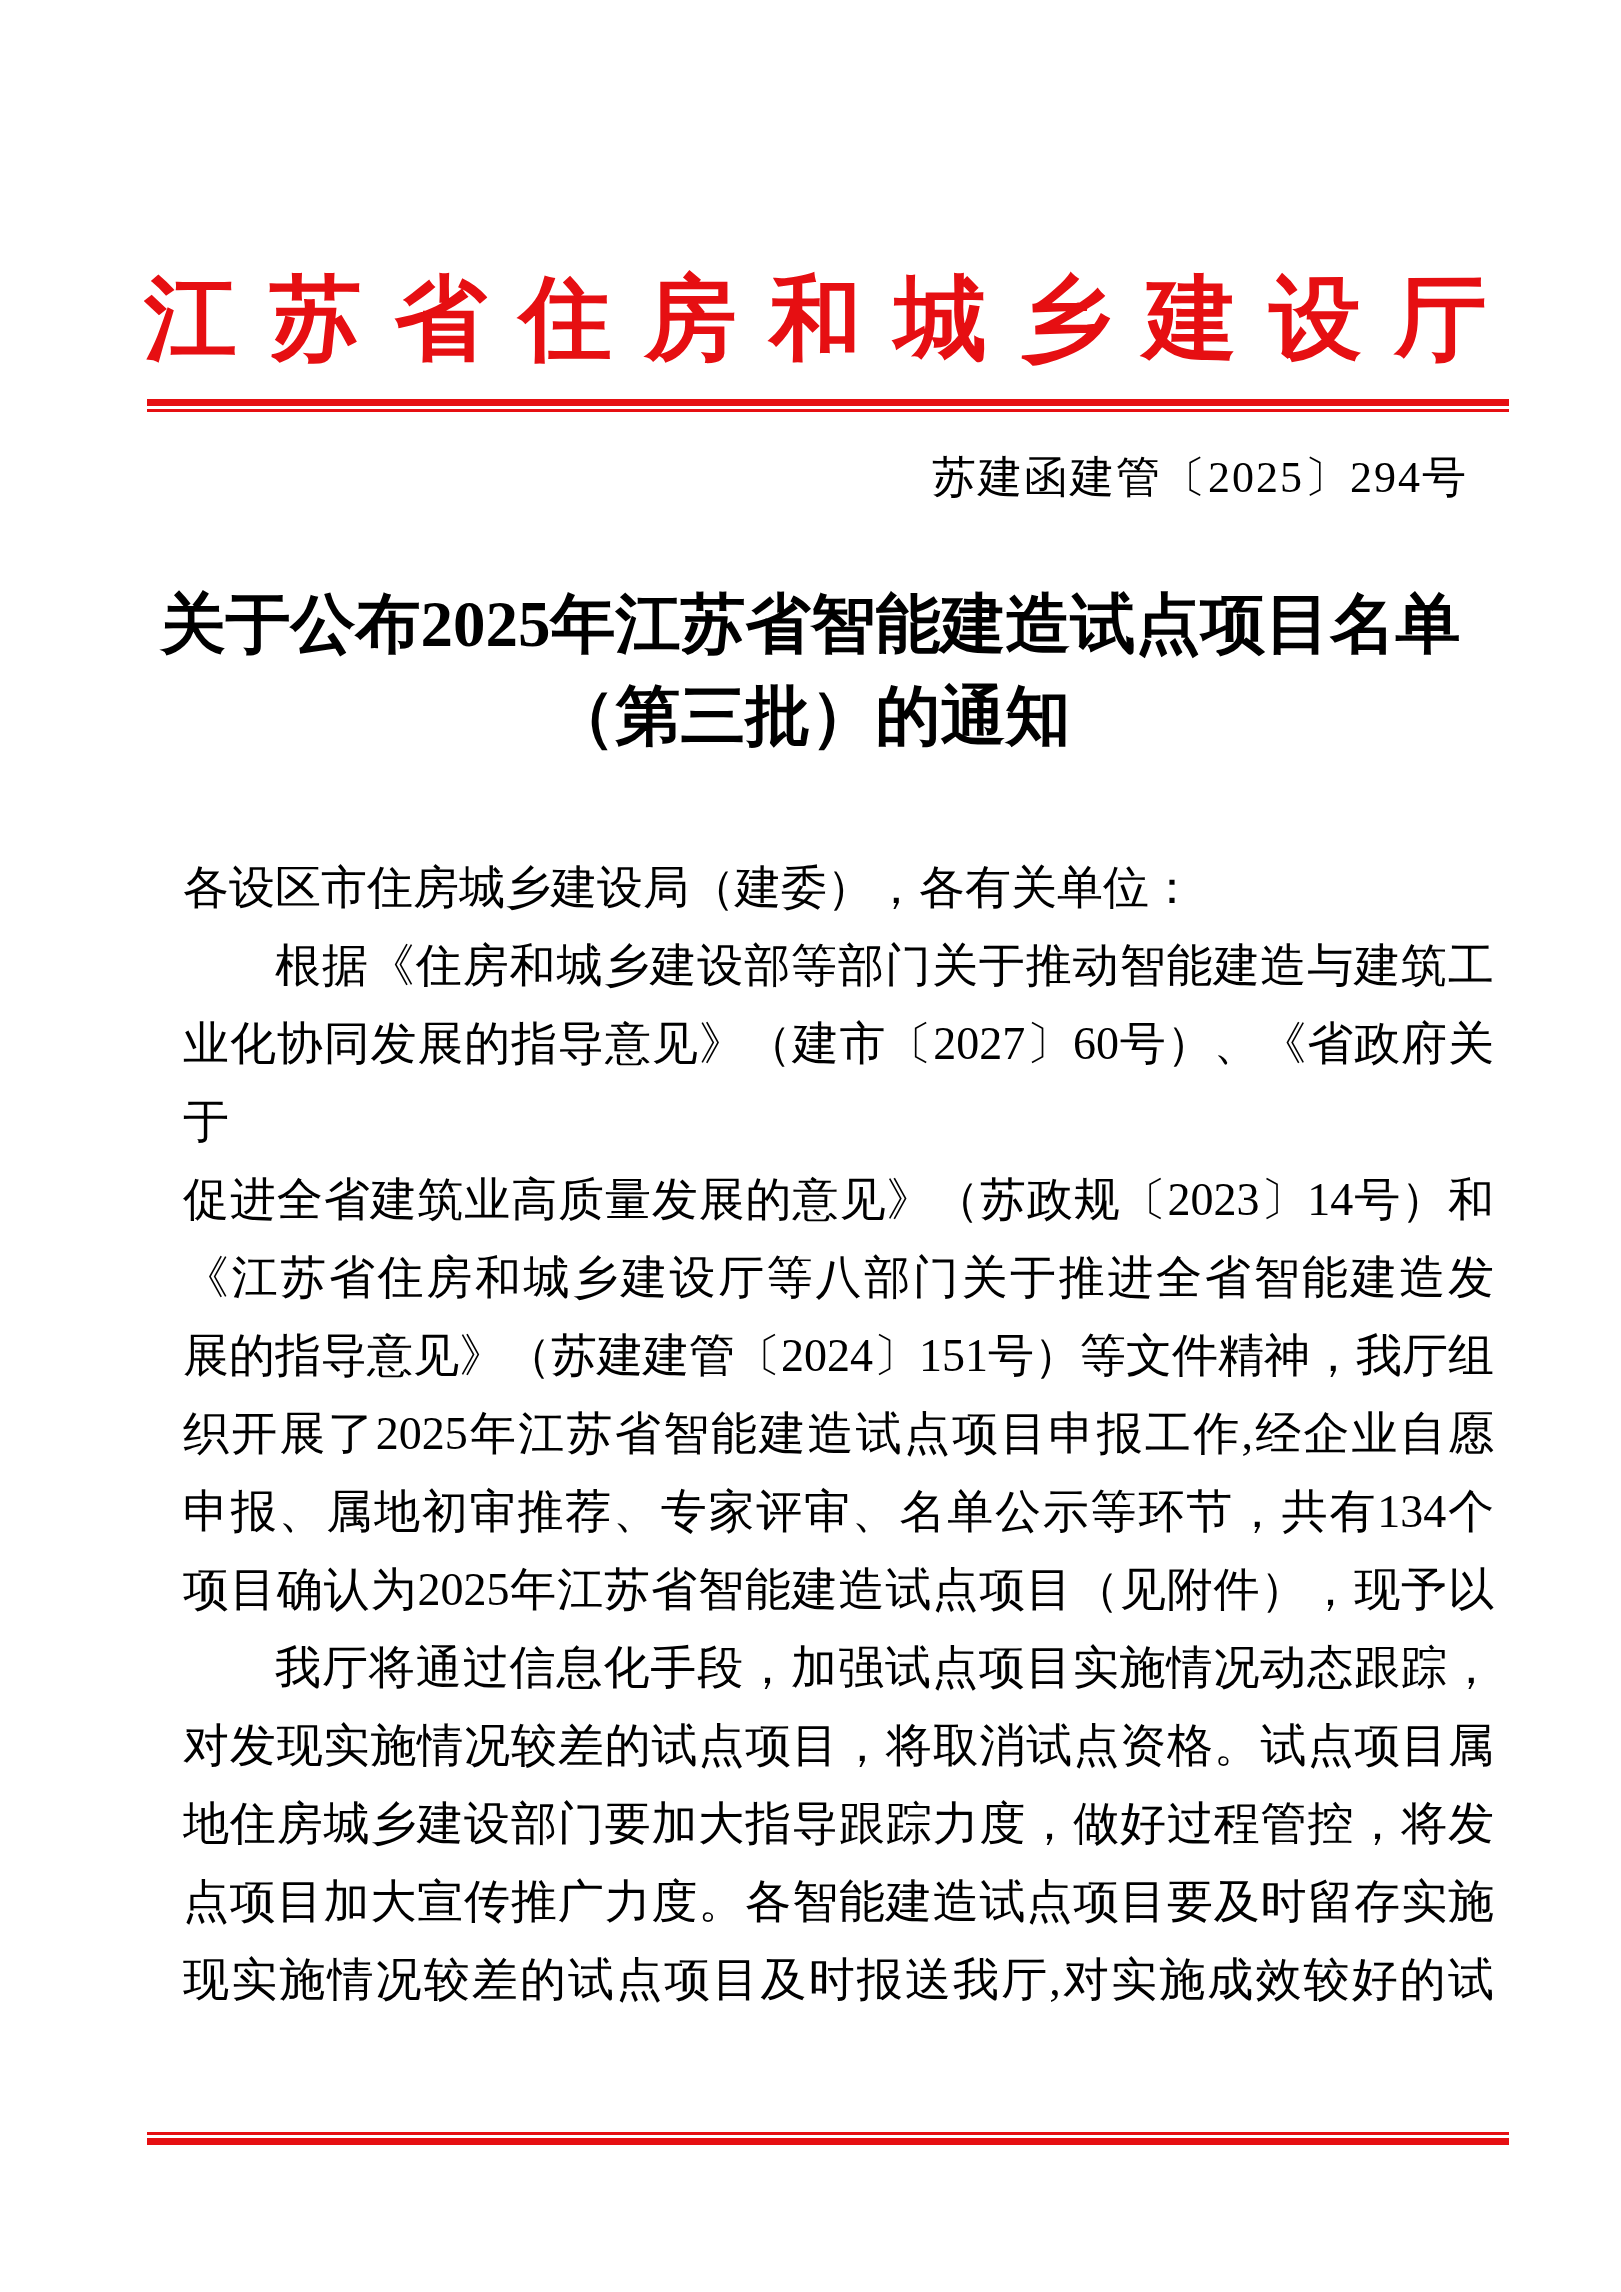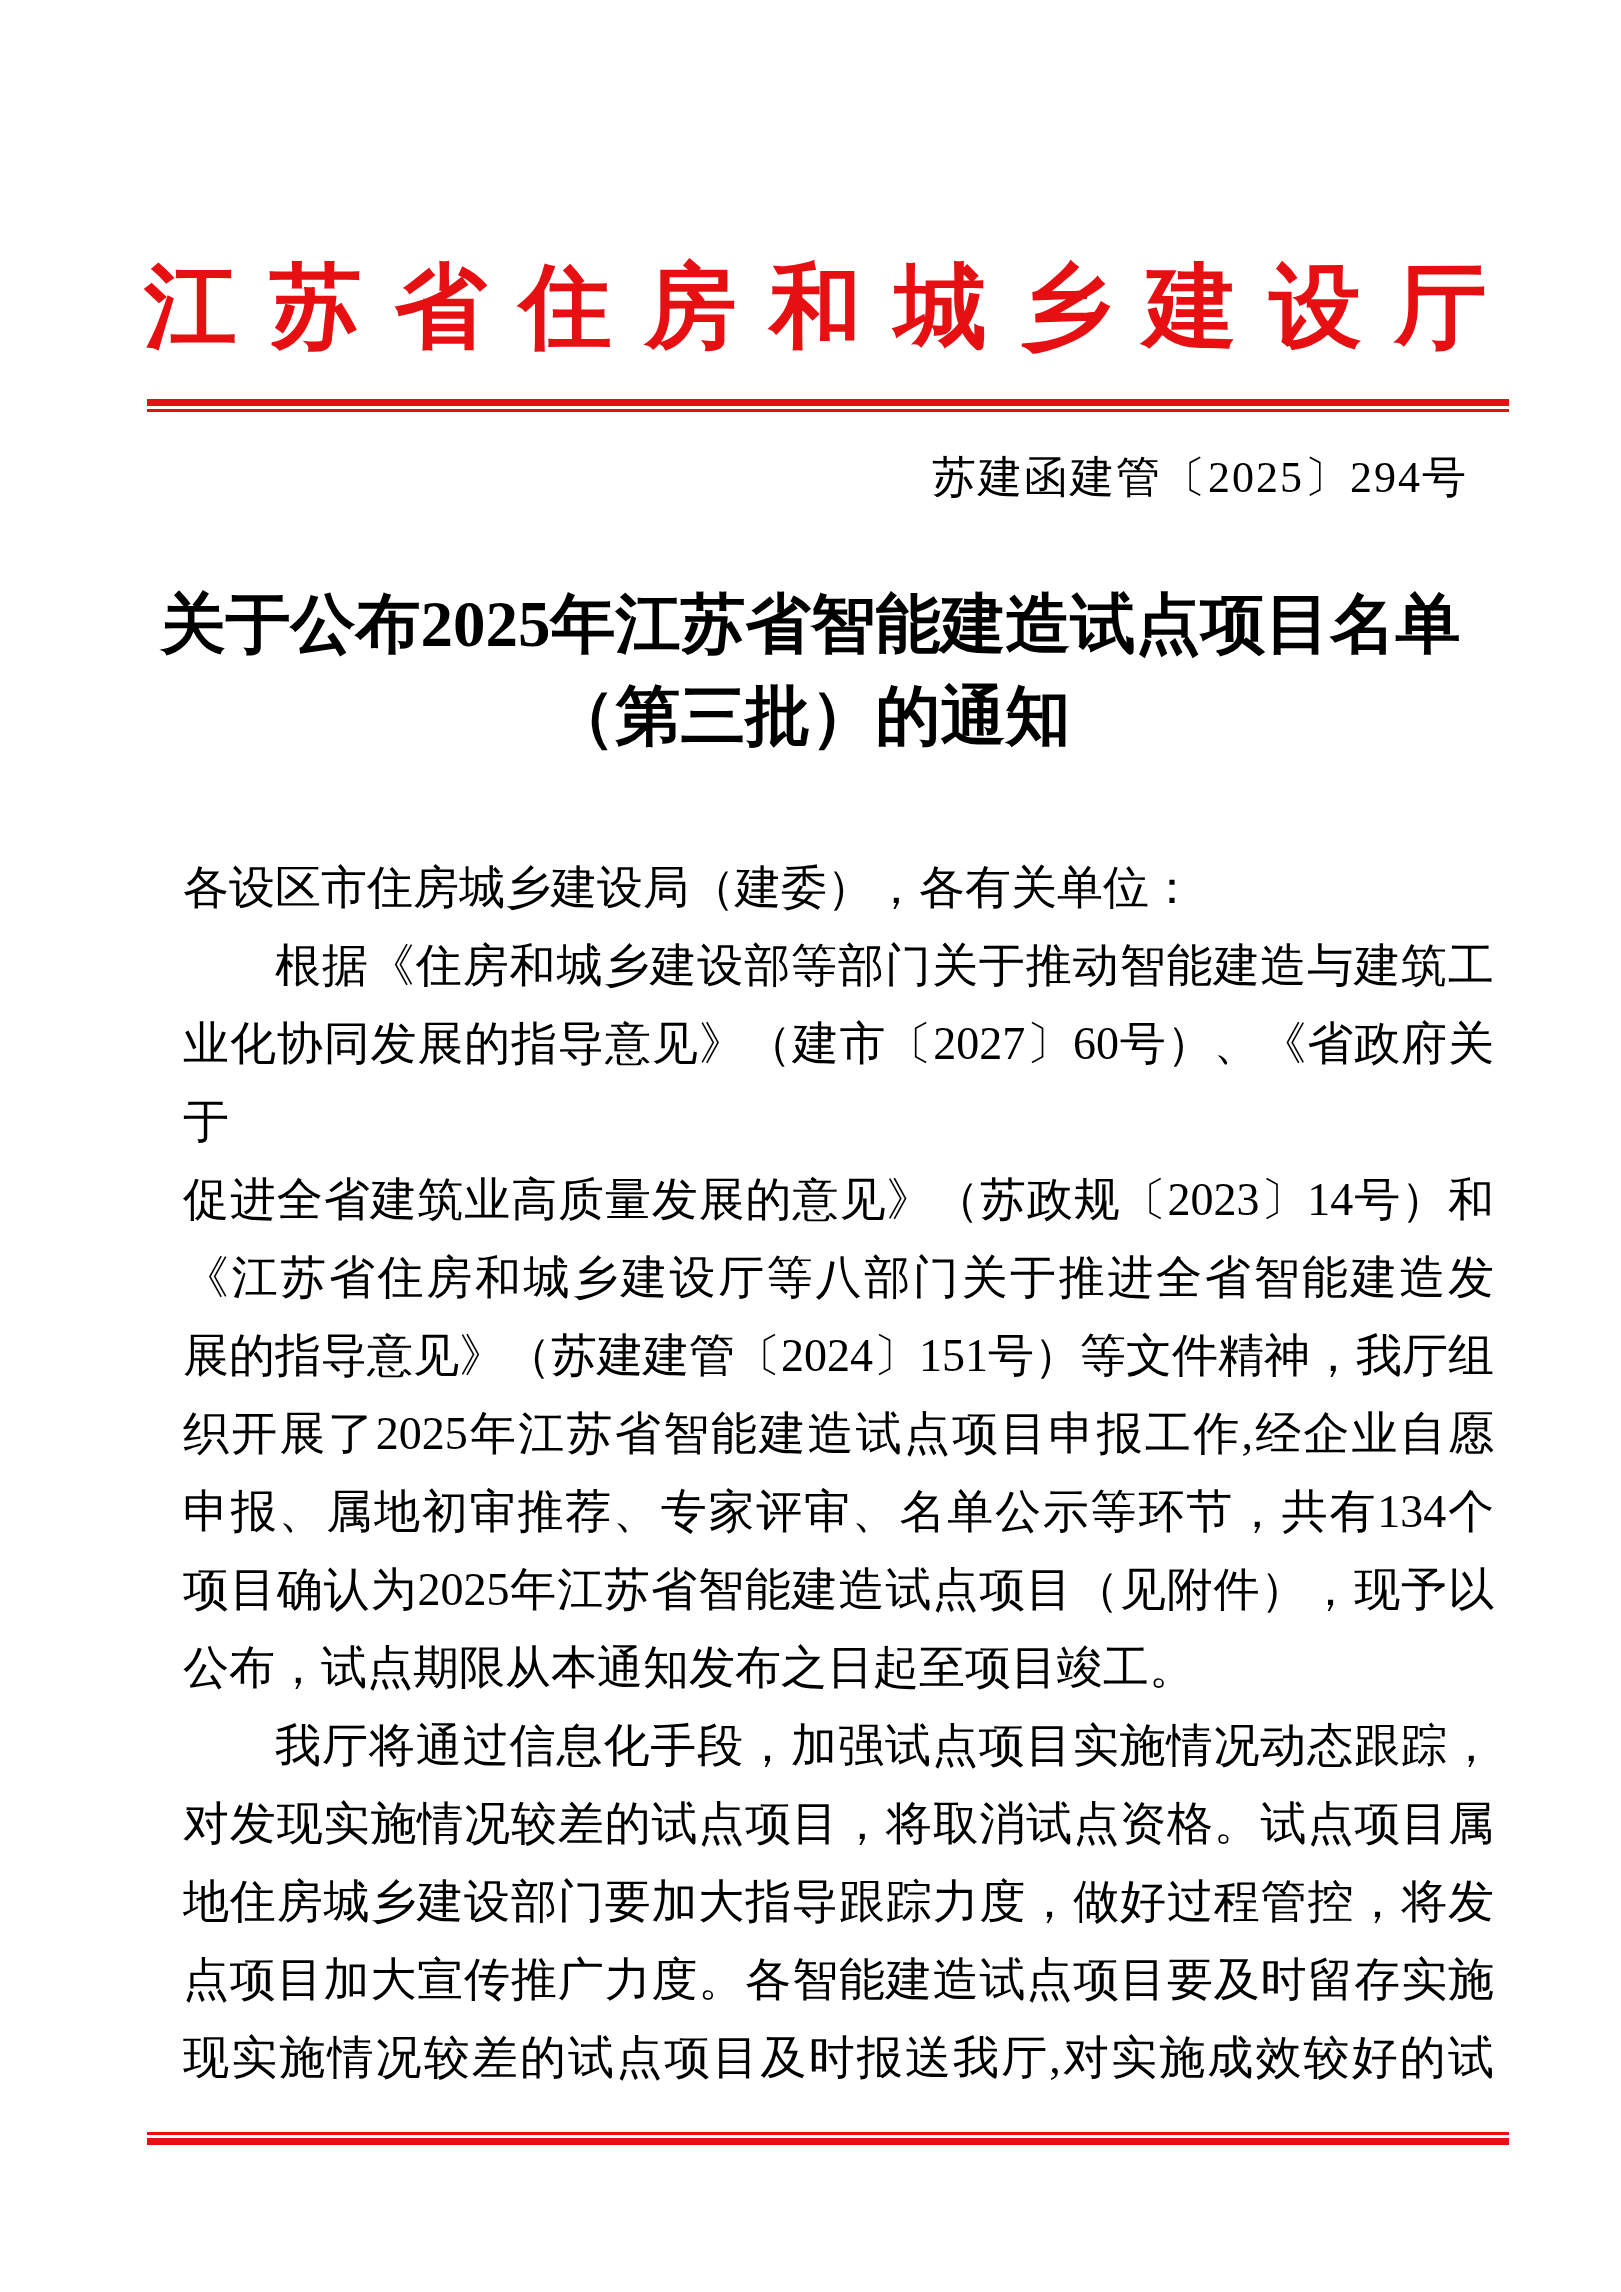--- a/index.html
+++ b/index.html
@@ -7,21 +7,21 @@
     position:relative;
     width:1621px; height:2293px;
     background:#ffffff;
     color:#000;
     font-family:"Liberation Serif", serif;
     overflow:hidden;
   }
   
   .agency {
     position:absolute;
-    top:245px; left:0; width:100%;
+    top:257px; left:0; width:100%;
     box-sizing:border-box;
     text-align:center;
     white-space:nowrap;
     font-size:92px;
     font-weight:700;
     letter-spacing:33px;
     padding-left:43px;           
     color:var(--accent-red,#e60f12);
   }
   
@@ -84,21 +84,20 @@
   <div class="body-block">
       <div class="bline plain">各设区市住房城乡建设局（建委），各有关单位：</div>
       <div class="bline just indent">根据《住房和城乡建设部等部门关于推动智能建造与建筑工</div>
       <div class="bline just">业化协同发展的指导意见》（建市〔2027〕60号）、《省政府关于</div>
       <div class="bline just">促进全省建筑业高质量发展的意见》（苏政规〔2023〕14号）和</div>
       <div class="bline just">《江苏省住房和城乡建设厅等八部门关于推进全省智能建造发</div>
       <div class="bline just">展的指导意见》（苏建建管〔2024〕151号）等文件精神，我厅组</div>
       <div class="bline just">织开展了2025年江苏省智能建造试点项目申报工作,经企业自愿</div>
       <div class="bline just">申报、属地初审推荐、专家评审、名单公示等环节，共有134个</div>
       <div class="bline just">项目确认为2025年江苏省智能建造试点项目（见附件），现予以</div>
-      <div class="bline plain">公布，试点期限从本通知发布之日起至项目竣工。</div>
       <div class="bline just indent">我厅将通过信息化手段，加强试点项目实施情况动态跟踪，</div>
       <div class="bline just">对发现实施情况较差的试点项目，将取消试点资格。试点项目属</div>
       <div class="bline just">地住房城乡建设部门要加大指导跟踪力度，做好过程管控，将发</div>
       <div class="bline just">点项目加大宣传推广力度。各智能建造试点项目要及时留存实施</div>
       <div class="bline just">现实施情况较差的试点项目及时报送我厅,对实施成效较好的试</div>
     </div>
 
   <div class="rule rule-bottom">
     <div class="thin"></div>
     <div class="gap"></div>

